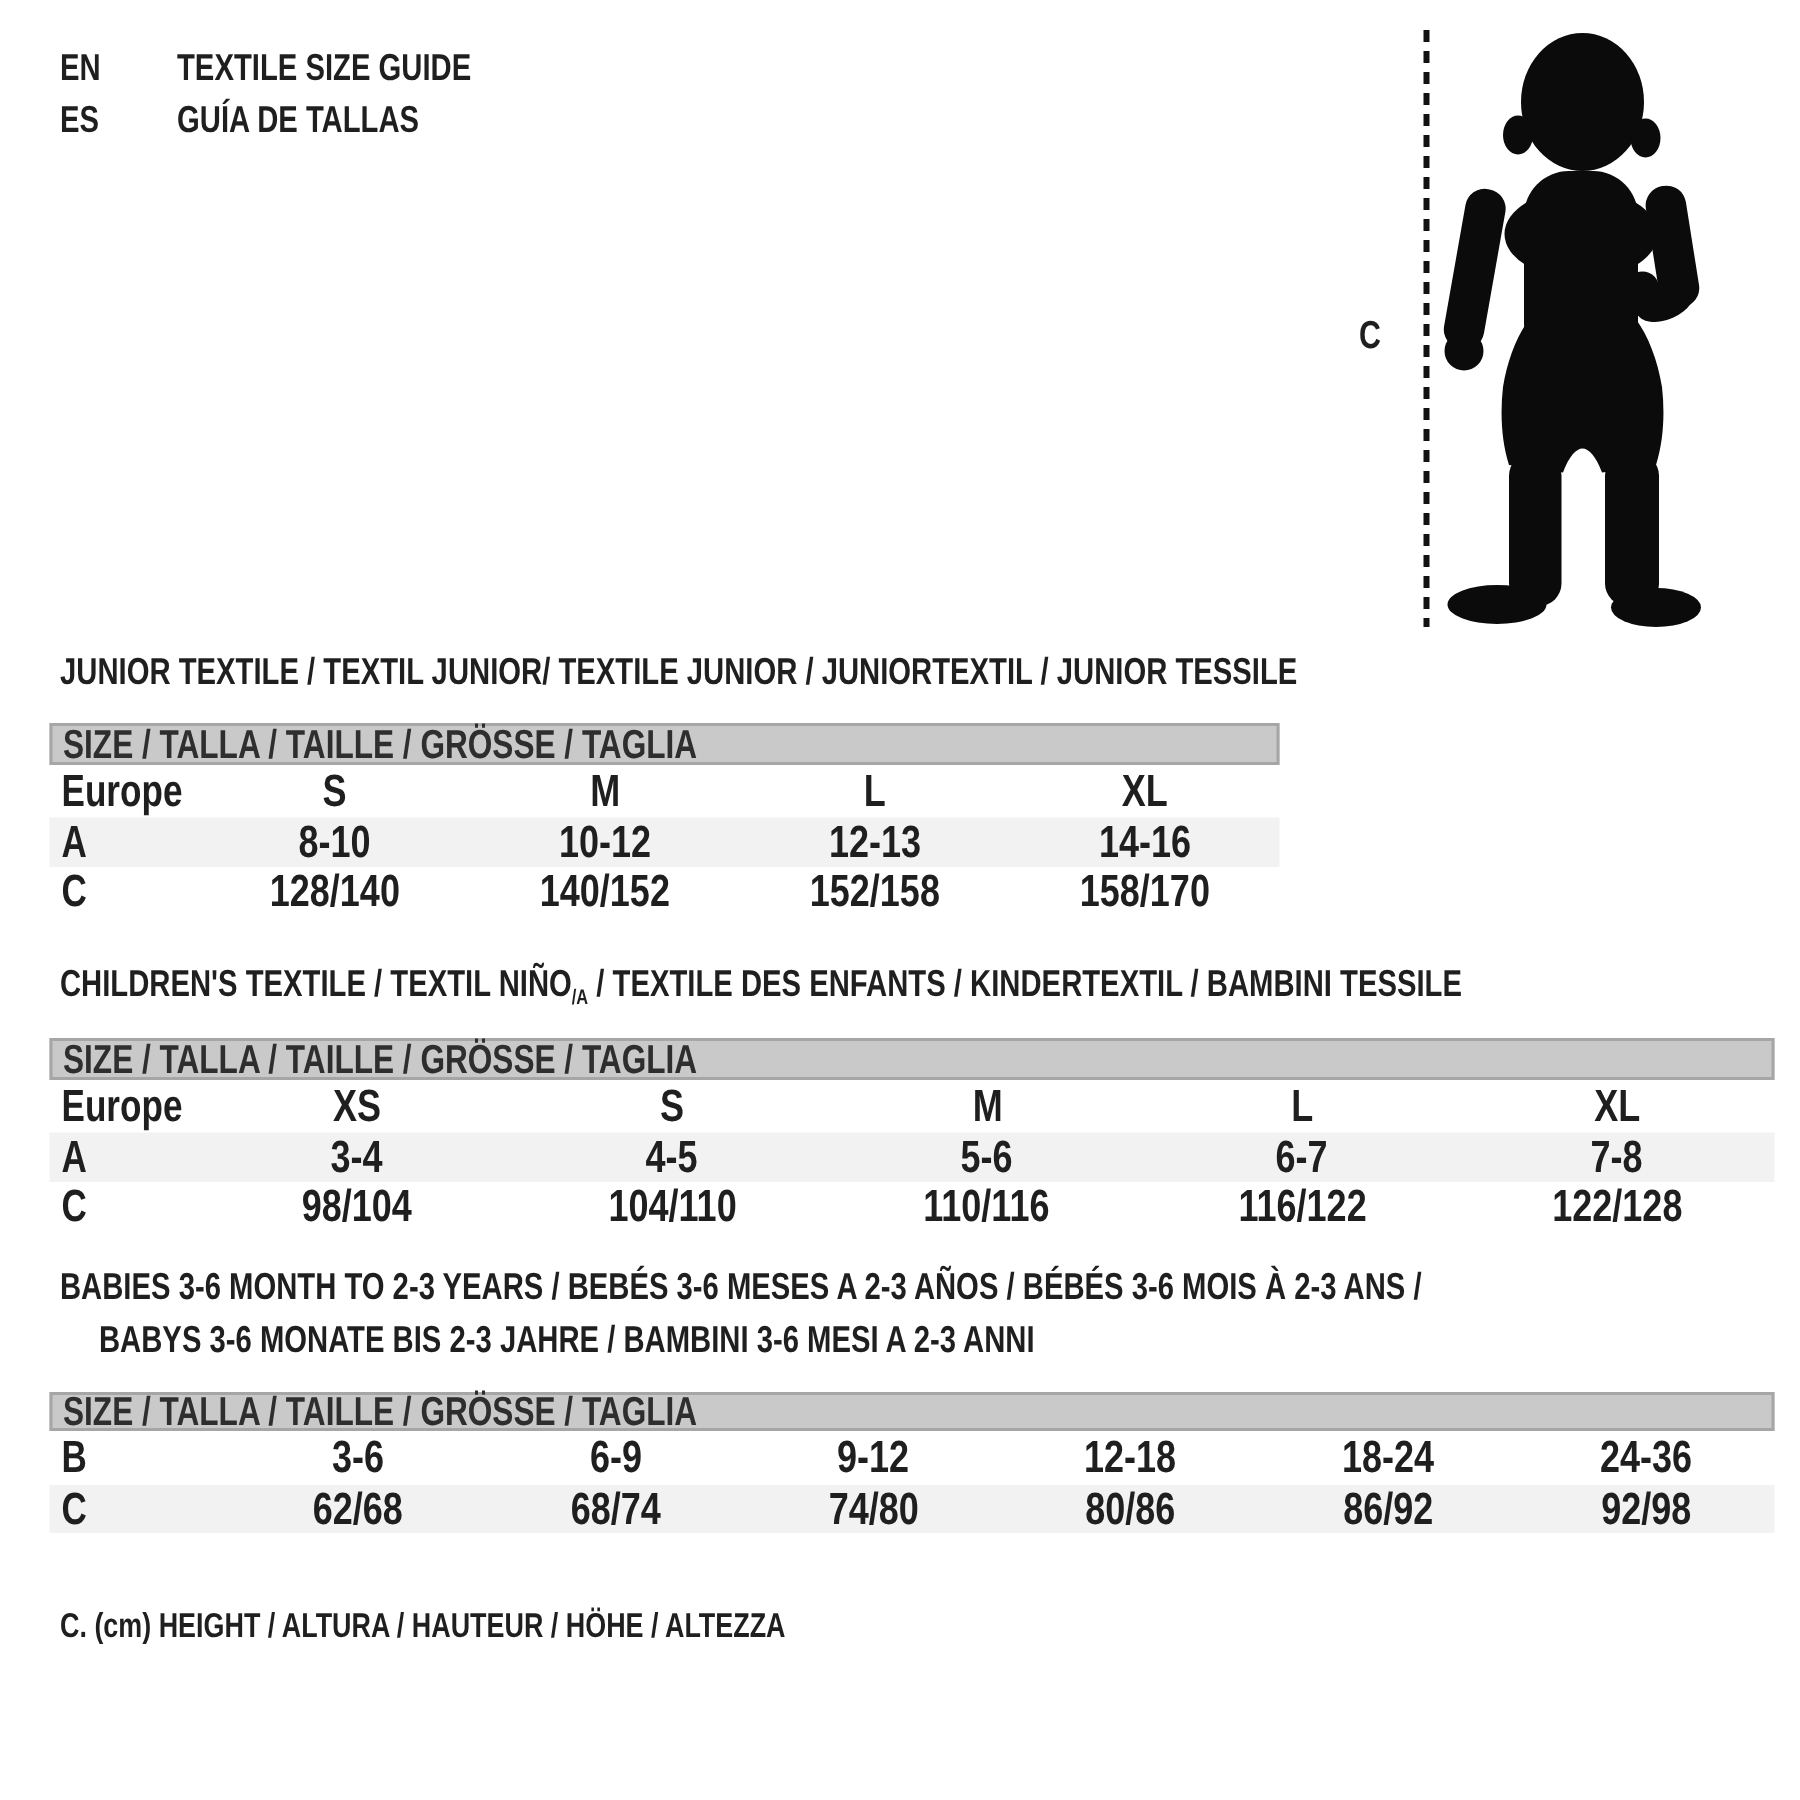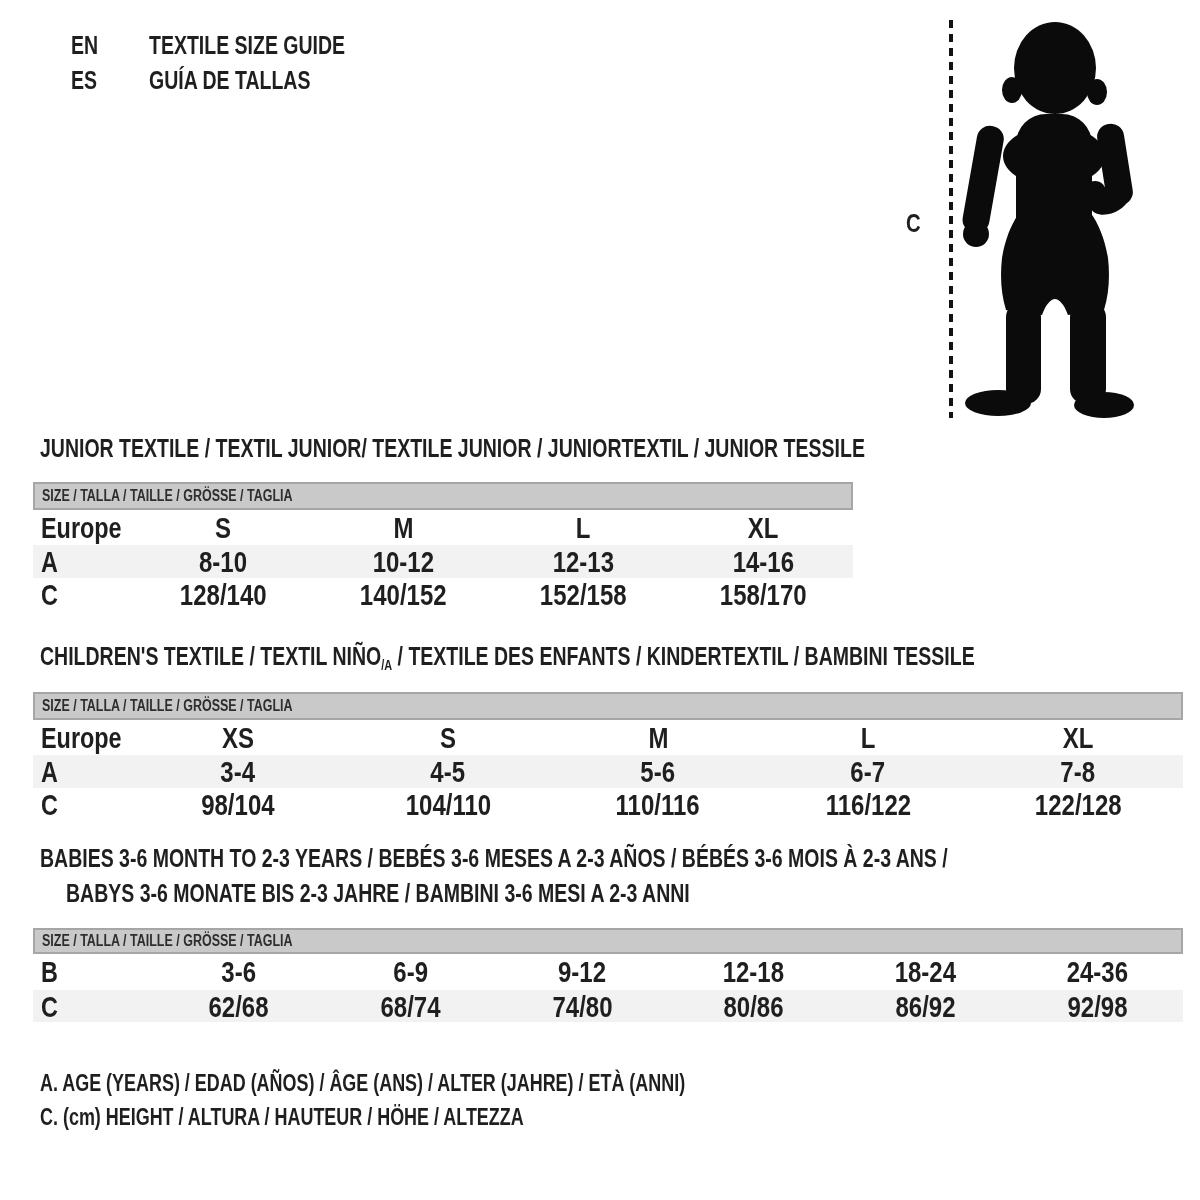--- a/index.html
+++ b/index.html
@@ -10,21 +10,21 @@
     font-weight:700;
     color:#1f1f1f;
   }
   .abs { position:absolute; }
 
   
   .cn  { display:inline-block; transform:scaleX(0.78); transform-origin:0 50%; white-space:nowrap; }
   .cnc { display:inline-block; transform:scaleX(0.80); transform-origin:50% 50%; white-space:nowrap; }
 
   
-  .lang-block { left:40px; top:28px; font-size:25px;margin-left:31px; }
+  .lang-block { left:40px; top:28px; font-size:25px; }
   .lang-row   { display:flex; height:35px; align-items:center; }
   .lang-code  { width:78px; flex:0 0 78px; }
 
   
   .dash-line {
     left:949px; top:20px; width:4px; height:398px;
     background:repeating-linear-gradient(to bottom, #121212 0 8px, transparent 8px 14px);
   }
   .c-label { left:906px; top:208px; font-size:26px; }
   .toddler-svg { left:958px; top:14px; }
@@ -34,21 +34,21 @@
   .sub-a { font-size:14px; vertical-align:-5px; }
 
   
   .tbl { position:absolute; }
   .size-bar {
     background:#c9c9c9;
     border:2px solid #a6a6a6;
     box-sizing:border-box;
     display:flex; align-items:center;
     padding-left:7px;
-    font-size:16px; color:#2e2e2e;
+    font-size:27px; color:#2e2e2e;
   }
   .grid-row { display:grid; align-items:center; font-size:30px; }
   .cols4 { grid-template-columns:100px repeat(4,1fr); }
   .cols5 { grid-template-columns:100px repeat(5,1fr); }
   .cols6 { grid-template-columns:120px repeat(6,1fr); }
   .gcell { text-align:center; }
   .gcell.first { text-align:left; padding-left:8px; }
   .row-alt { background:#f2f2f2; }
   .h28 { height:28px; }
   .h26 { height:26px; }
@@ -198,18 +198,15 @@
     <div class="gcell"><span class="cnc">68/74</span></div>
     <div class="gcell"><span class="cnc">74/80</span></div>
     <div class="gcell"><span class="cnc">80/86</span></div>
     <div class="gcell"><span class="cnc">86/92</span></div>
     <div class="gcell"><span class="cnc">92/98</span></div>
   </div>
 </div>
 
 <div class="abs legend">
   <div class="legend-line">
-      <span class="cn">A. AGE (YEARS) / EDAD (AÑOS) / ÂGE (ANS) / ALTER (JAHRE) / ETÀ (ANNI)</span>
-    </div>
-  <div class="legend-line">
       <span class="cn">C. (cm) HEIGHT / ALTURA / HAUTEUR / HÖHE / ALTEZZA</span>
     </div>
 </div>
 
 </body></html>

